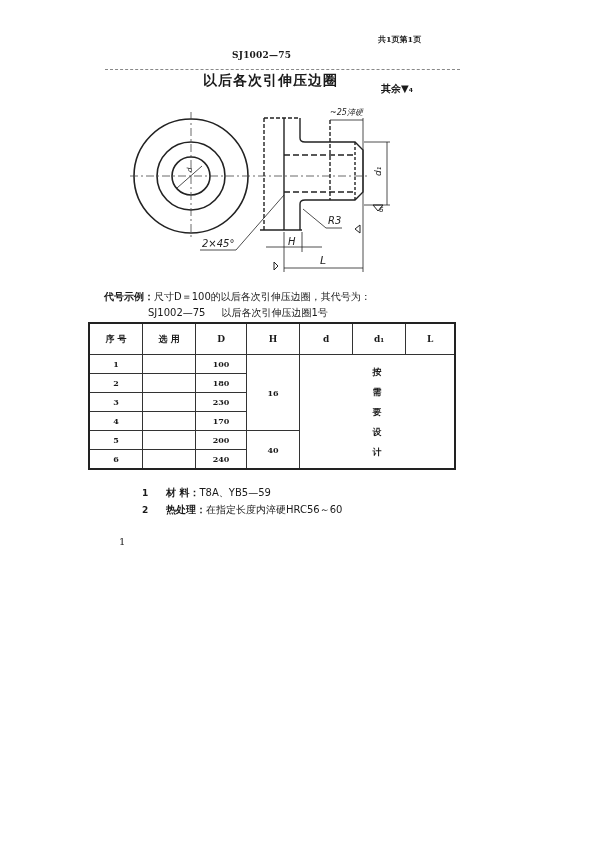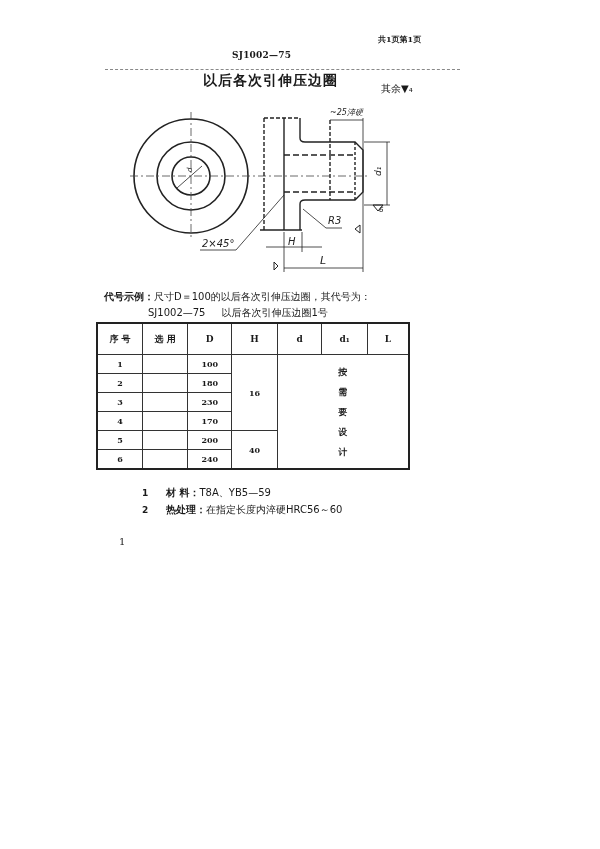--- a/index.html
+++ b/index.html
@@ -3,27 +3,27 @@
   <meta charset="utf-8">
   <style>
     html, body { margin: 0; padding: 0; background: #ffffff; }
     body { width: 600px; height: 849px; position: relative; overflow: hidden;
            font-family: "DejaVu Serif", "Liberation Serif", serif; color: #1a1a1a; }
     .abs { position: absolute; }
     .hdr-code { left: 232px; top: 50px; font-size: 9px; font-weight: bold; letter-spacing: 0.2px; }
     .hdr-page { left: 378px; top: 34px; font-size: 8px; font-weight: bold; }
     .hdr-rule { left: 105px; top: 69px; width: 355px; height: 0; border-top: 1px dashed #888; }
     .title { left: 203px; top: 72px; font-size: 14px; font-weight: bold; font-family: "DejaVu Sans", sans-serif; letter-spacing: 1px; }
-    .rough { left: 381px; top: 82px; font-size: 10px; font-weight: normal; font-family: "DejaVu Sans", sans-serif; }
+    .rough { left: 381px; top: 82px; font-size: 10px; font-weight: bold; font-family: "DejaVu Sans", sans-serif; }
     .drawing { left: 130px; top: 100px; }
     .example { left: 104px; top: 290px; font-size: 10px; font-family: "DejaVu Sans", sans-serif; }
     .example b { font-weight: bold; }
     .example2 { left: 148px; top: 306px; font-size: 10px; font-family: "DejaVu Sans", sans-serif; }
     .example2 .code { margin-right: 16px; }
-    table.spec { position: absolute; left: 96px; top: 322px; width: 314px; border-collapse: collapse;
+    table.spec { position: absolute; left: 88px; top: 322px; width: 368px; border-collapse: collapse;
                  font-size: 8px; font-weight: bold; font-family: "DejaVu Serif", serif; }
     table.spec td, table.spec th { border: 1px solid #333; text-align: center; padding: 0; height: 18px; }
     table.spec th { height: 30px; font-weight: bold; font-size: 9px; }
     table.spec { border: 2px solid #222; }
     .vtext { line-height: 20px; font-size: 9px; font-family: "DejaVu Sans", sans-serif; }
     .note { left: 104px; font-size: 10px; font-family: "DejaVu Sans", sans-serif; margin-left: 38px; }
     .note .num { display: inline-block; width: 24px; font-weight: bold; font-size: 9px; }
     .note .lbl { font-weight: bold; }
     .pageno { left: 119px; top: 536px; font-size: 10px; }
   </style>

